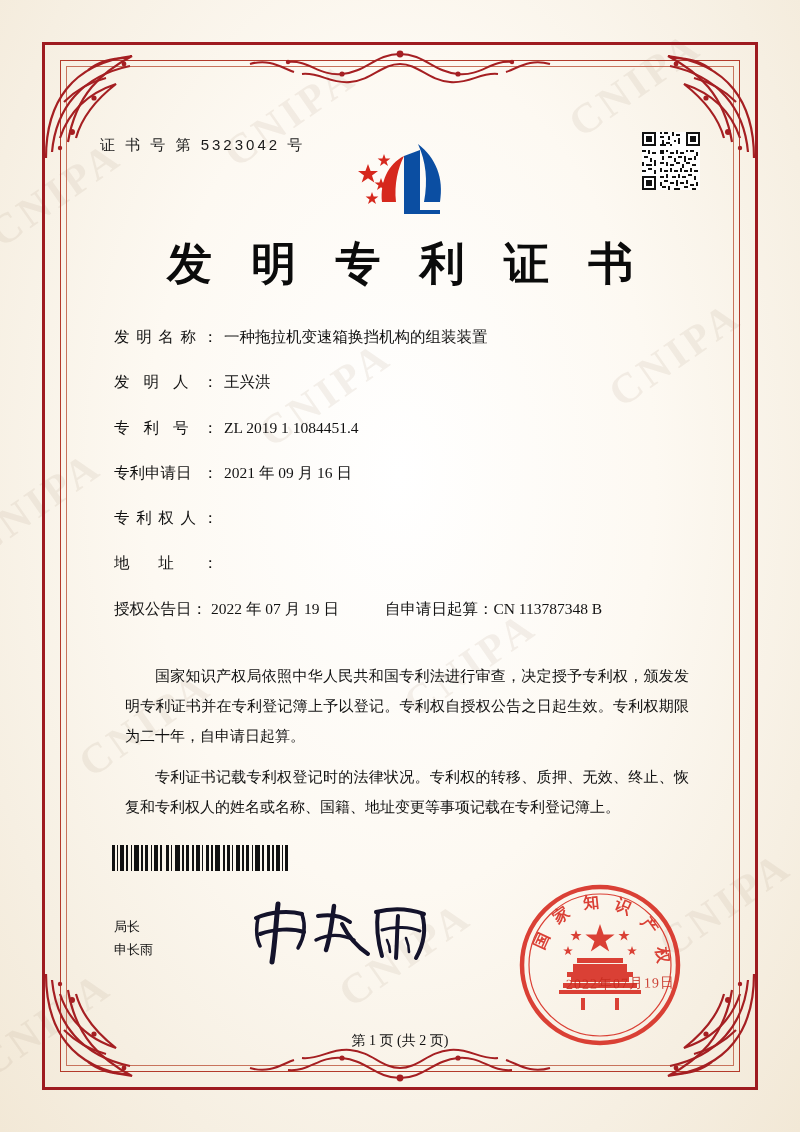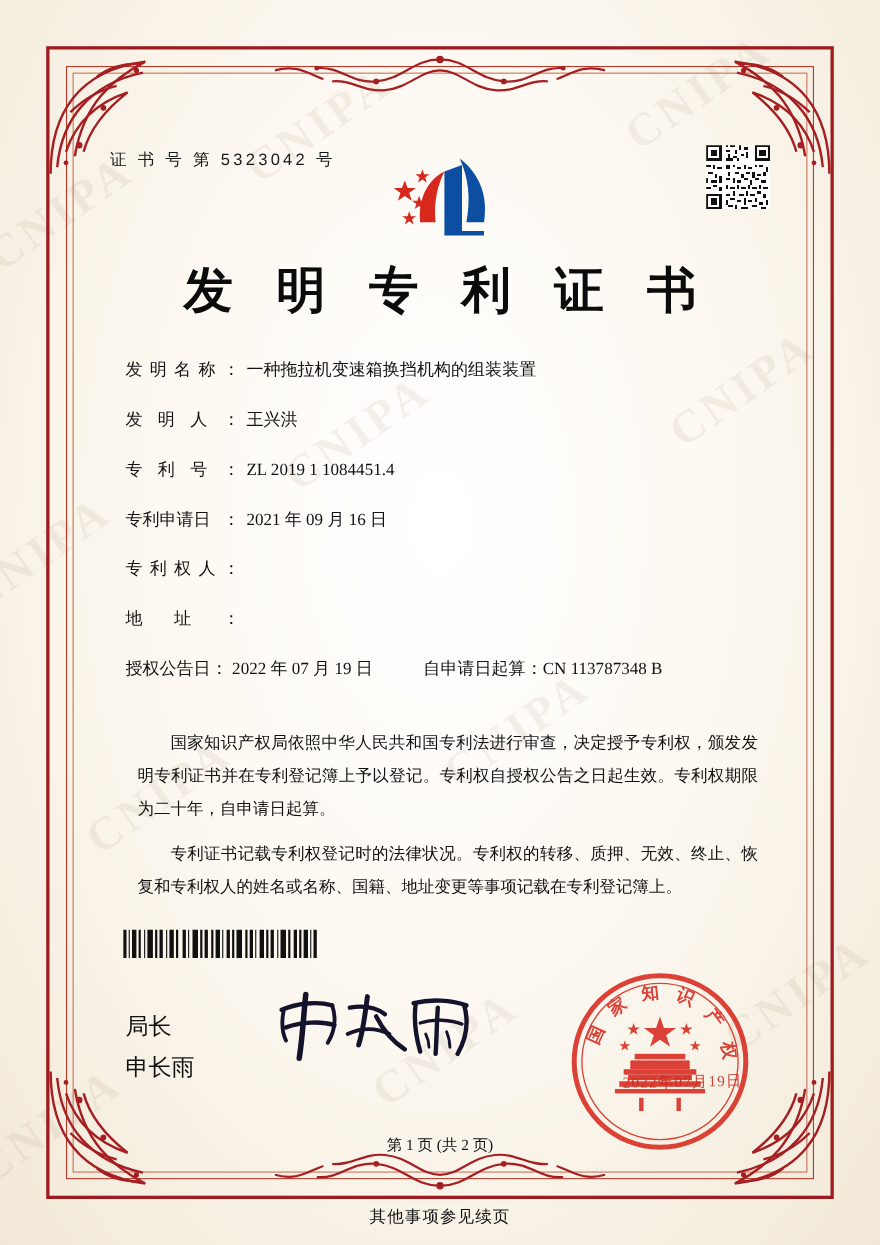--- a/index.html
+++ b/index.html
@@ -109,22 +109,22 @@
   .body-text p{margin:11px;text-indent:2em;}
   
   .barcode{
     position:absolute;left:112px;top:845px;width:215px;height:26px;
     display:flex;align-items:stretch;overflow:hidden;
   }
   .barcode i{display:block;background:#111;height:100%;}
   
   .sig-label{
     position:absolute;left:114px;top:916px;
-    font-family:Liberation Sans, sans-serif;
-    font-size:21px;color:#111;line-height:1.75;
+    font-family:Liberation Serif, serif;
+    font-size:13px;color:#111;line-height:1.75;
   }
   .sig-hand{
     position:absolute;left:246px;top:900px;
     width:190px;height:66px;
   }
   
   .seal{
     position:absolute;right:115px;top:880px;width:170px;height:170px;
   }
   .seal-date{
@@ -596,15 +596,14 @@
           </defs>
           <text font-family="'Liberation Serif','DejaVu Serif',serif" font-size="16" font-weight="700" fill="#d6281d" letter-spacing="5">
             <textPath href="#sealArc" startOffset="8%">国 家 知 识 产 权 局</textPath>
           </text>
         </g>
       </svg>
     </div>
     <div class="seal-date">2022年07月19日</div>
 
     <div class="page-no">第 1 页 (共 2 页)</div>
-    <div class="footnote">其他事项参见续页</div>
   </div>
 </div>
 
 </body></html>

